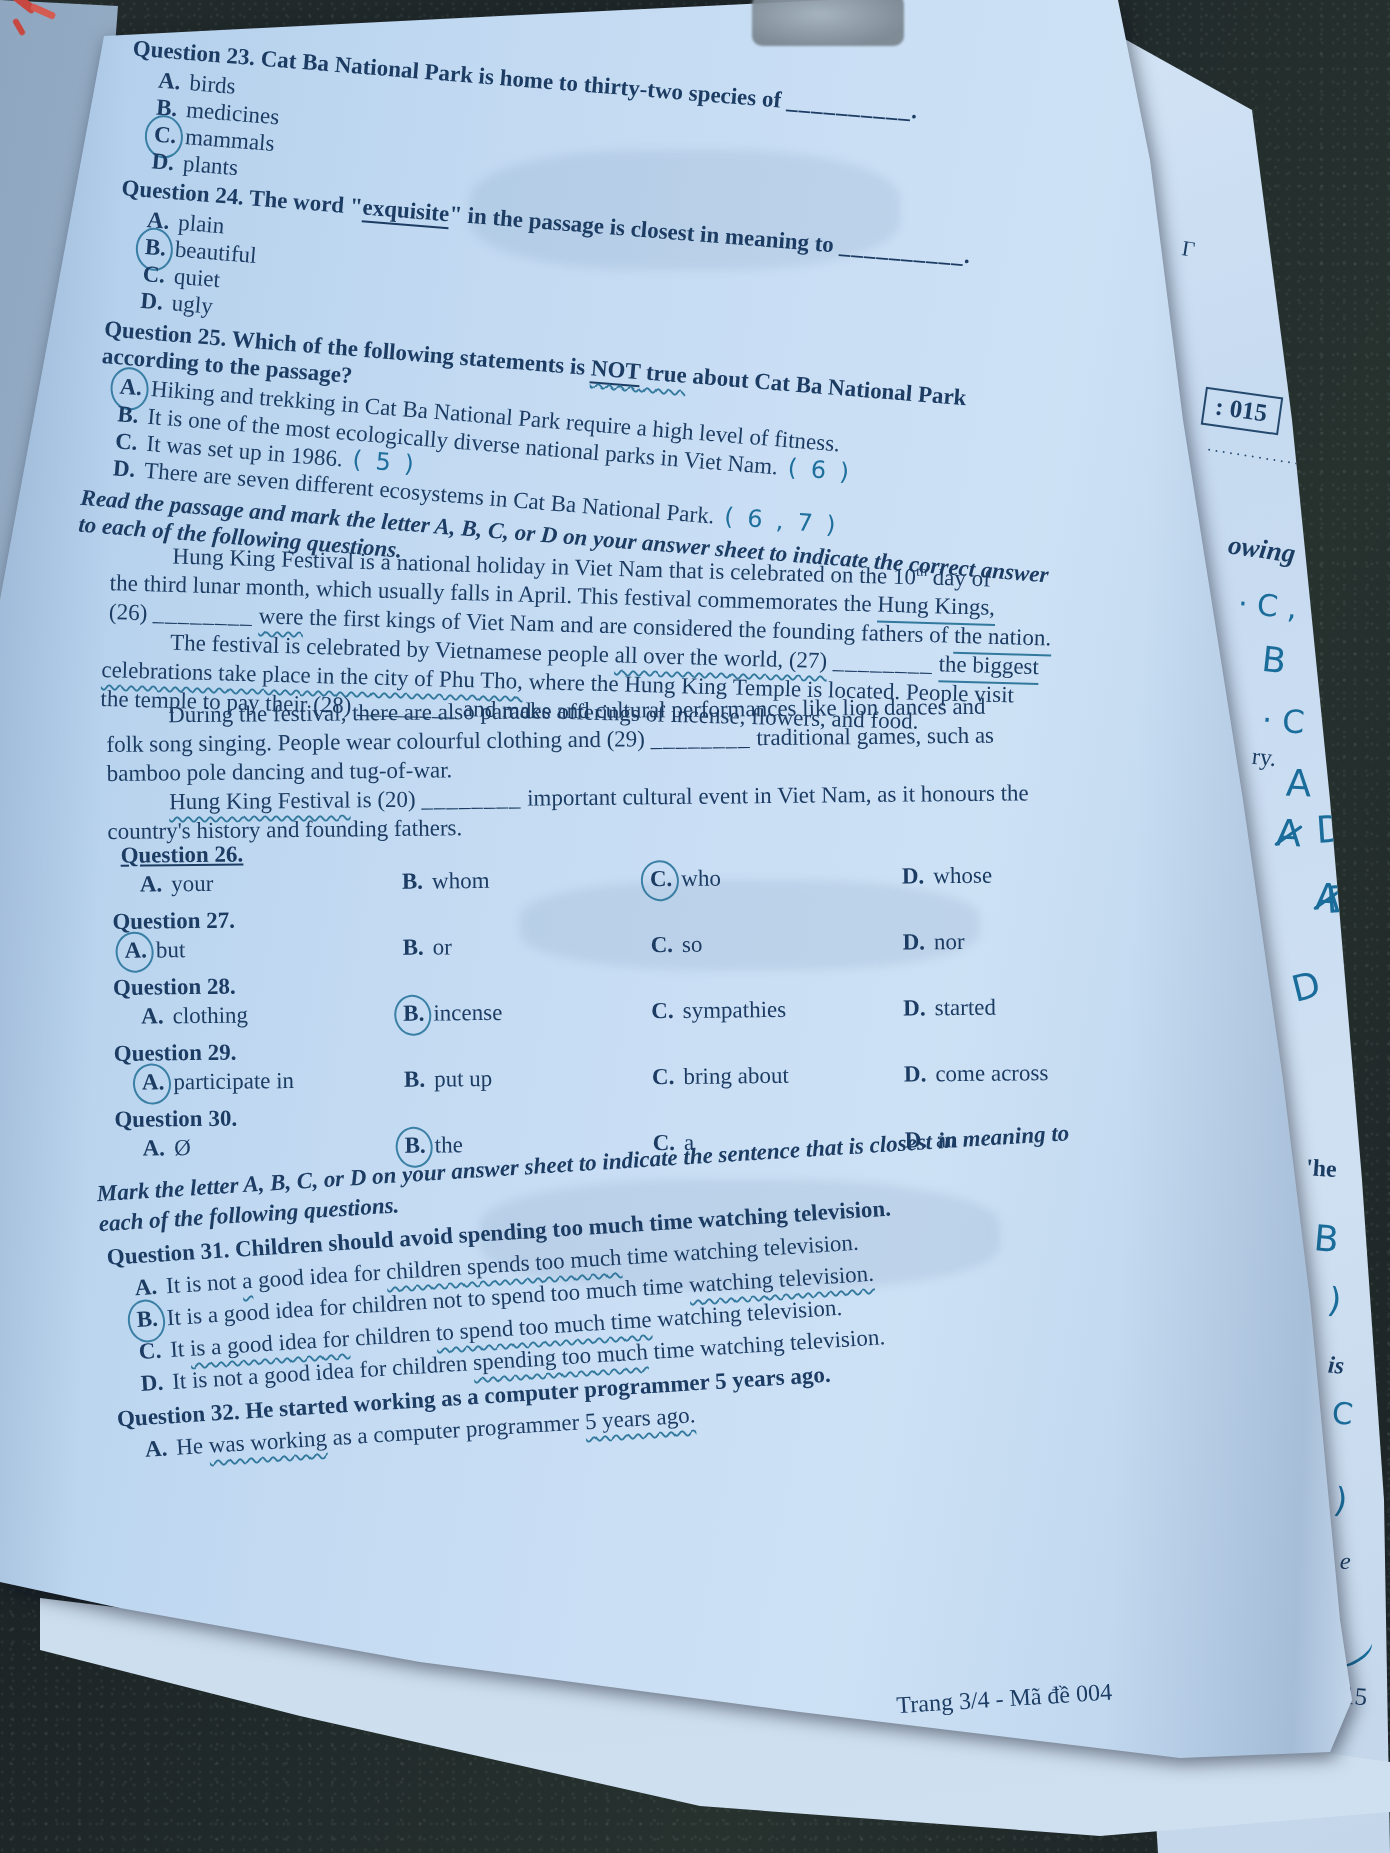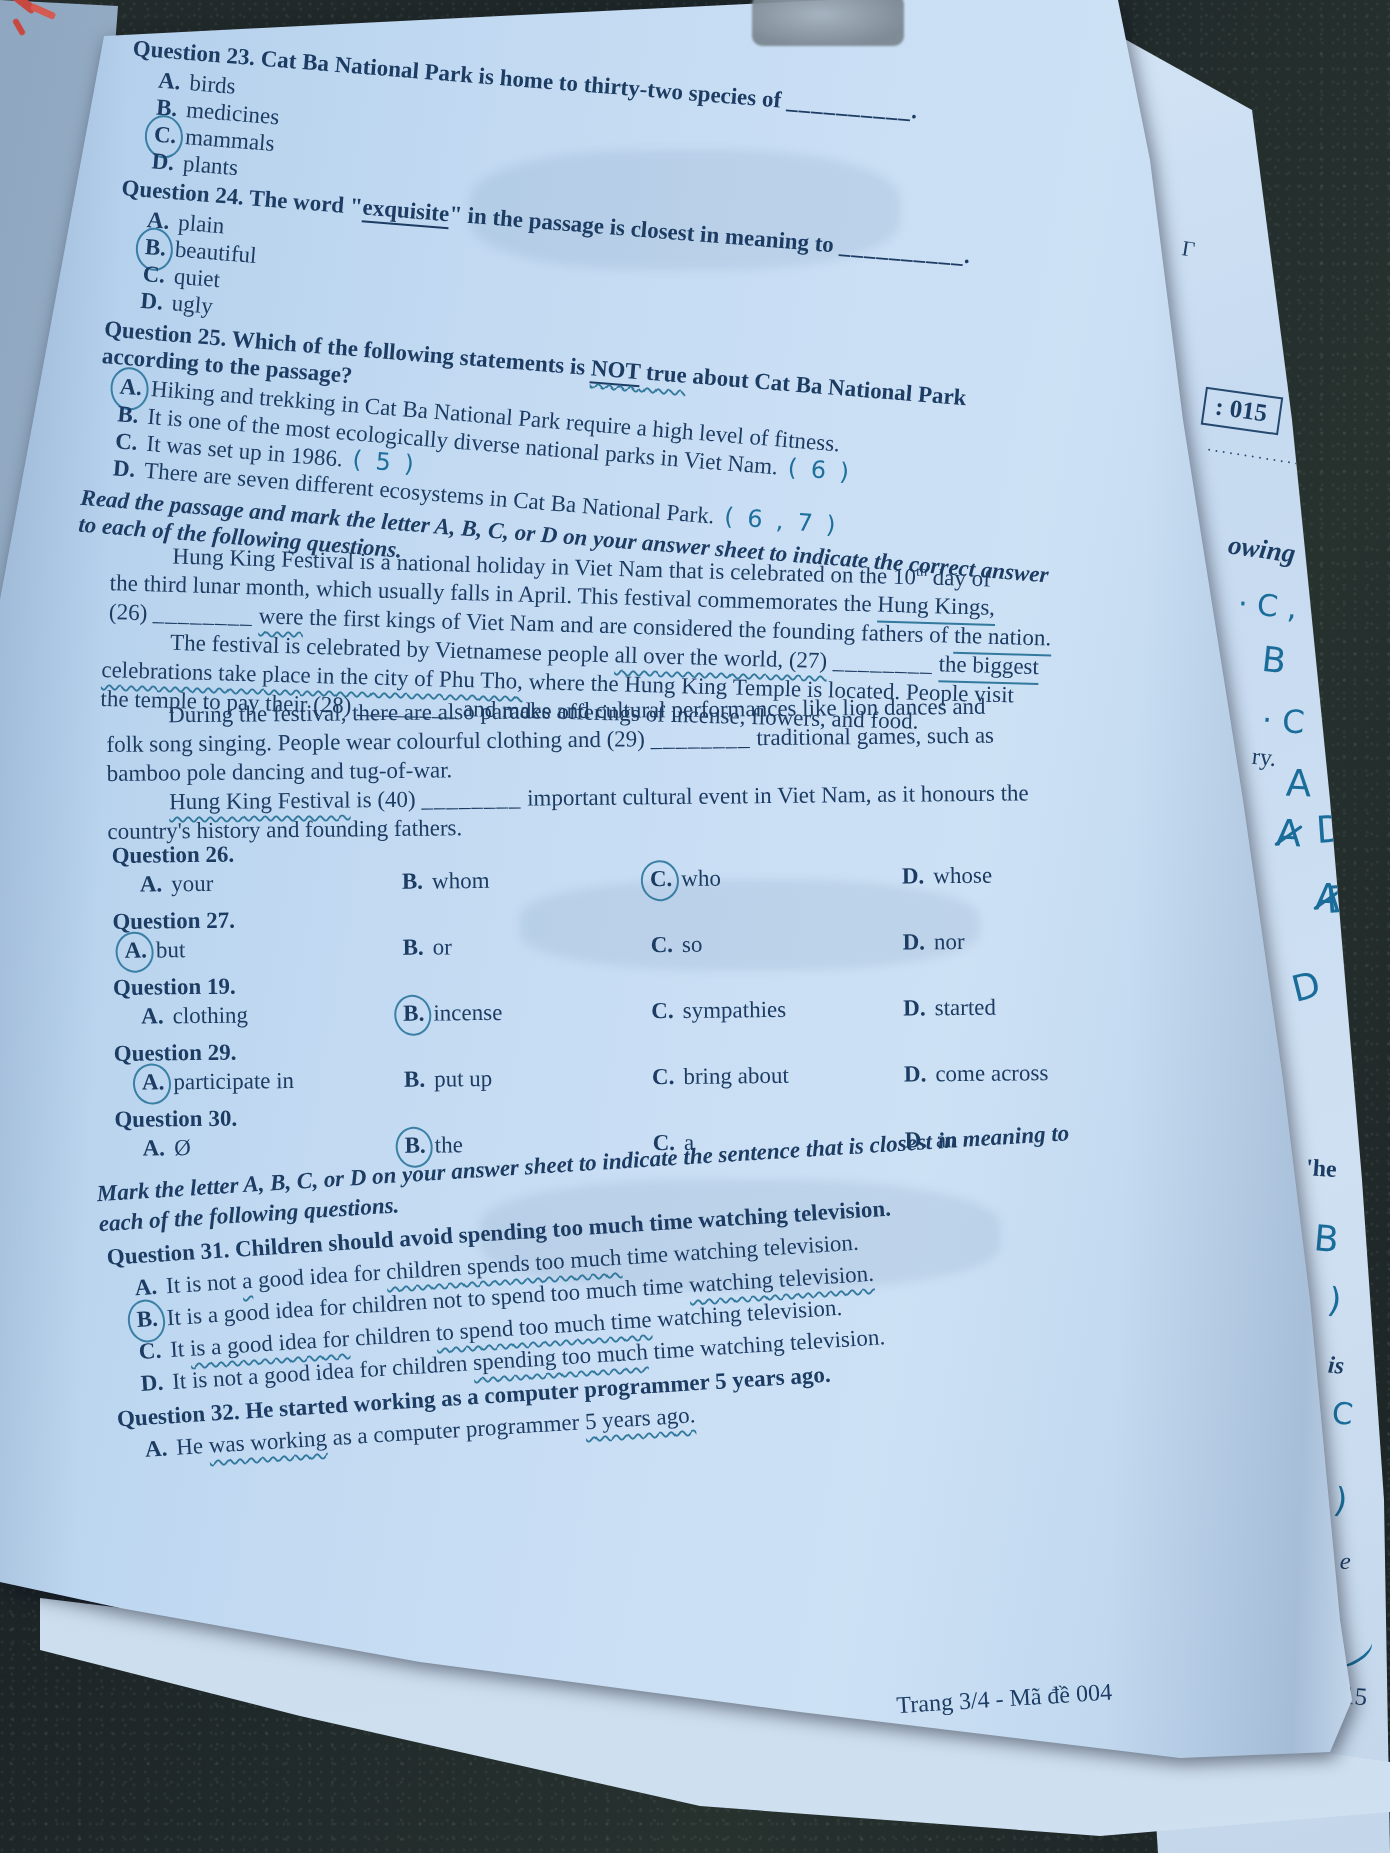--- a/index.html
+++ b/index.html
@@ -132,40 +132,40 @@
       <div class="line" style="left:6px;top:58px;"><span>(26) </span><span class="blank">________</span><span> </span><span class="u-pen">were</span><span> the first kings of Viet Nam and are considered the founding fathers of </span><span class="u-pen2">the nation.</span></div>
       <div class="line ind" style="left:6px;top:87px;"><span>The festival is celebrated by Vietnamese people </span><span class="u-pen">all over the world, (27)</span><span> </span><span class="blank">________</span><span> </span><span class="u-pen2">the biggest</span></div>
       <div class="line" style="left:0px;top:116px;"><span class="u-pen">celebrations take place in the city of Phu Tho,</span><span> where the Hung King Temple is located. People visit</span></div>
       <div class="line" style="left:0px;top:145px;"><span>the temple to pay their (28) </span><span class="blank">________</span><span> and make offerings of incense, flowers, and food.</span></div>
     </div>
 
     <div class="band bandB2">
       <div class="line ind" style="left:6px;top:0;">During the festival, there are also parades and cultural performances like lion dances and</div>
       <div class="line" style="left:6px;top:29px;"><span>folk song singing. People wear colourful clothing and (29) </span><span class="blank">________</span><span> traditional games, such as</span></div>
       <div class="line" style="left:6px;top:58px;">bamboo pole dancing and tug-of-war.</div>
-      <div class="line ind" style="left:6px;top:87px;"><span class="u-pen">Hung King Festival</span><span> is (40) </span><span class="blank">________</span><span> important cultural event in Viet Nam, as it honours the</span></div>
+      <div class="line ind" style="left:6px;top:87px;"><span class="u-pen">Hung King Festival</span><span> is (20) </span><span class="blank">________</span><span> important cultural event in Viet Nam, as it honours the</span></div>
       <div class="line" style="left:6px;top:116px;">country's history and founding fathers.</div>
 
-      <div class="line b" style="left:10px;top:140px;">Question 26.</div>
+      <div class="line b" style="left:19px;top:140px;text-decoration:underline;">Question 26.</div>
       <div class="row" style="top:170px;">
         <span class="cell" style="left:38px;"><span class="okey">A.</span><span>your</span></span>
         <span class="cell" style="left:300px;"><span class="okey">B.</span><span>whom</span></span>
         <span class="cell" style="left:548px;"><span class="okey ck">C.</span><span>who</span></span>
         <span class="cell" style="left:800px;text-align:center;"><span class="okey">D.</span><span>whose</span></span>
       </div>
 
       <div class="line b" style="left:10px;top:206px;">Question 27.</div>
       <div class="row" style="top:236px;">
         <span class="cell" style="left:22px;"><span class="okey ck">A.</span><span>but</span></span>
         <span class="cell" style="left:300px;"><span class="okey">B.</span><span>or</span></span>
         <span class="cell" style="left:548px;"><span class="okey">C.</span><span>so</span></span>
         <span class="cell" style="left:800px;"><span class="okey">D.</span><span>nor</span></span>
       </div>
 
-      <div class="line b" style="left:10px;top:272px;">Question 19.</div>
+      <div class="line b" style="left:10px;top:272px;">Question 28.</div>
       <div class="row" style="top:302px;">
         <span class="cell" style="left:38px;"><span class="okey">A.</span><span>clothing</span></span>
         <span class="cell" style="left:300px;"><span class="okey ck">B.</span><span>incense</span></span>
         <span class="cell" style="left:548px;"><span class="okey">C.</span><span>sympathies</span></span>
         <span class="cell" style="left:800px;"><span class="okey">D.</span><span>started</span></span>
       </div>
 
       <div class="line b" style="left:10px;top:338px;">Question 29.</div>
       <div class="row" style="top:368px;">
         <span class="cell" style="left:38px;"><span class="okey ck">A.</span><span>participate in</span></span>

